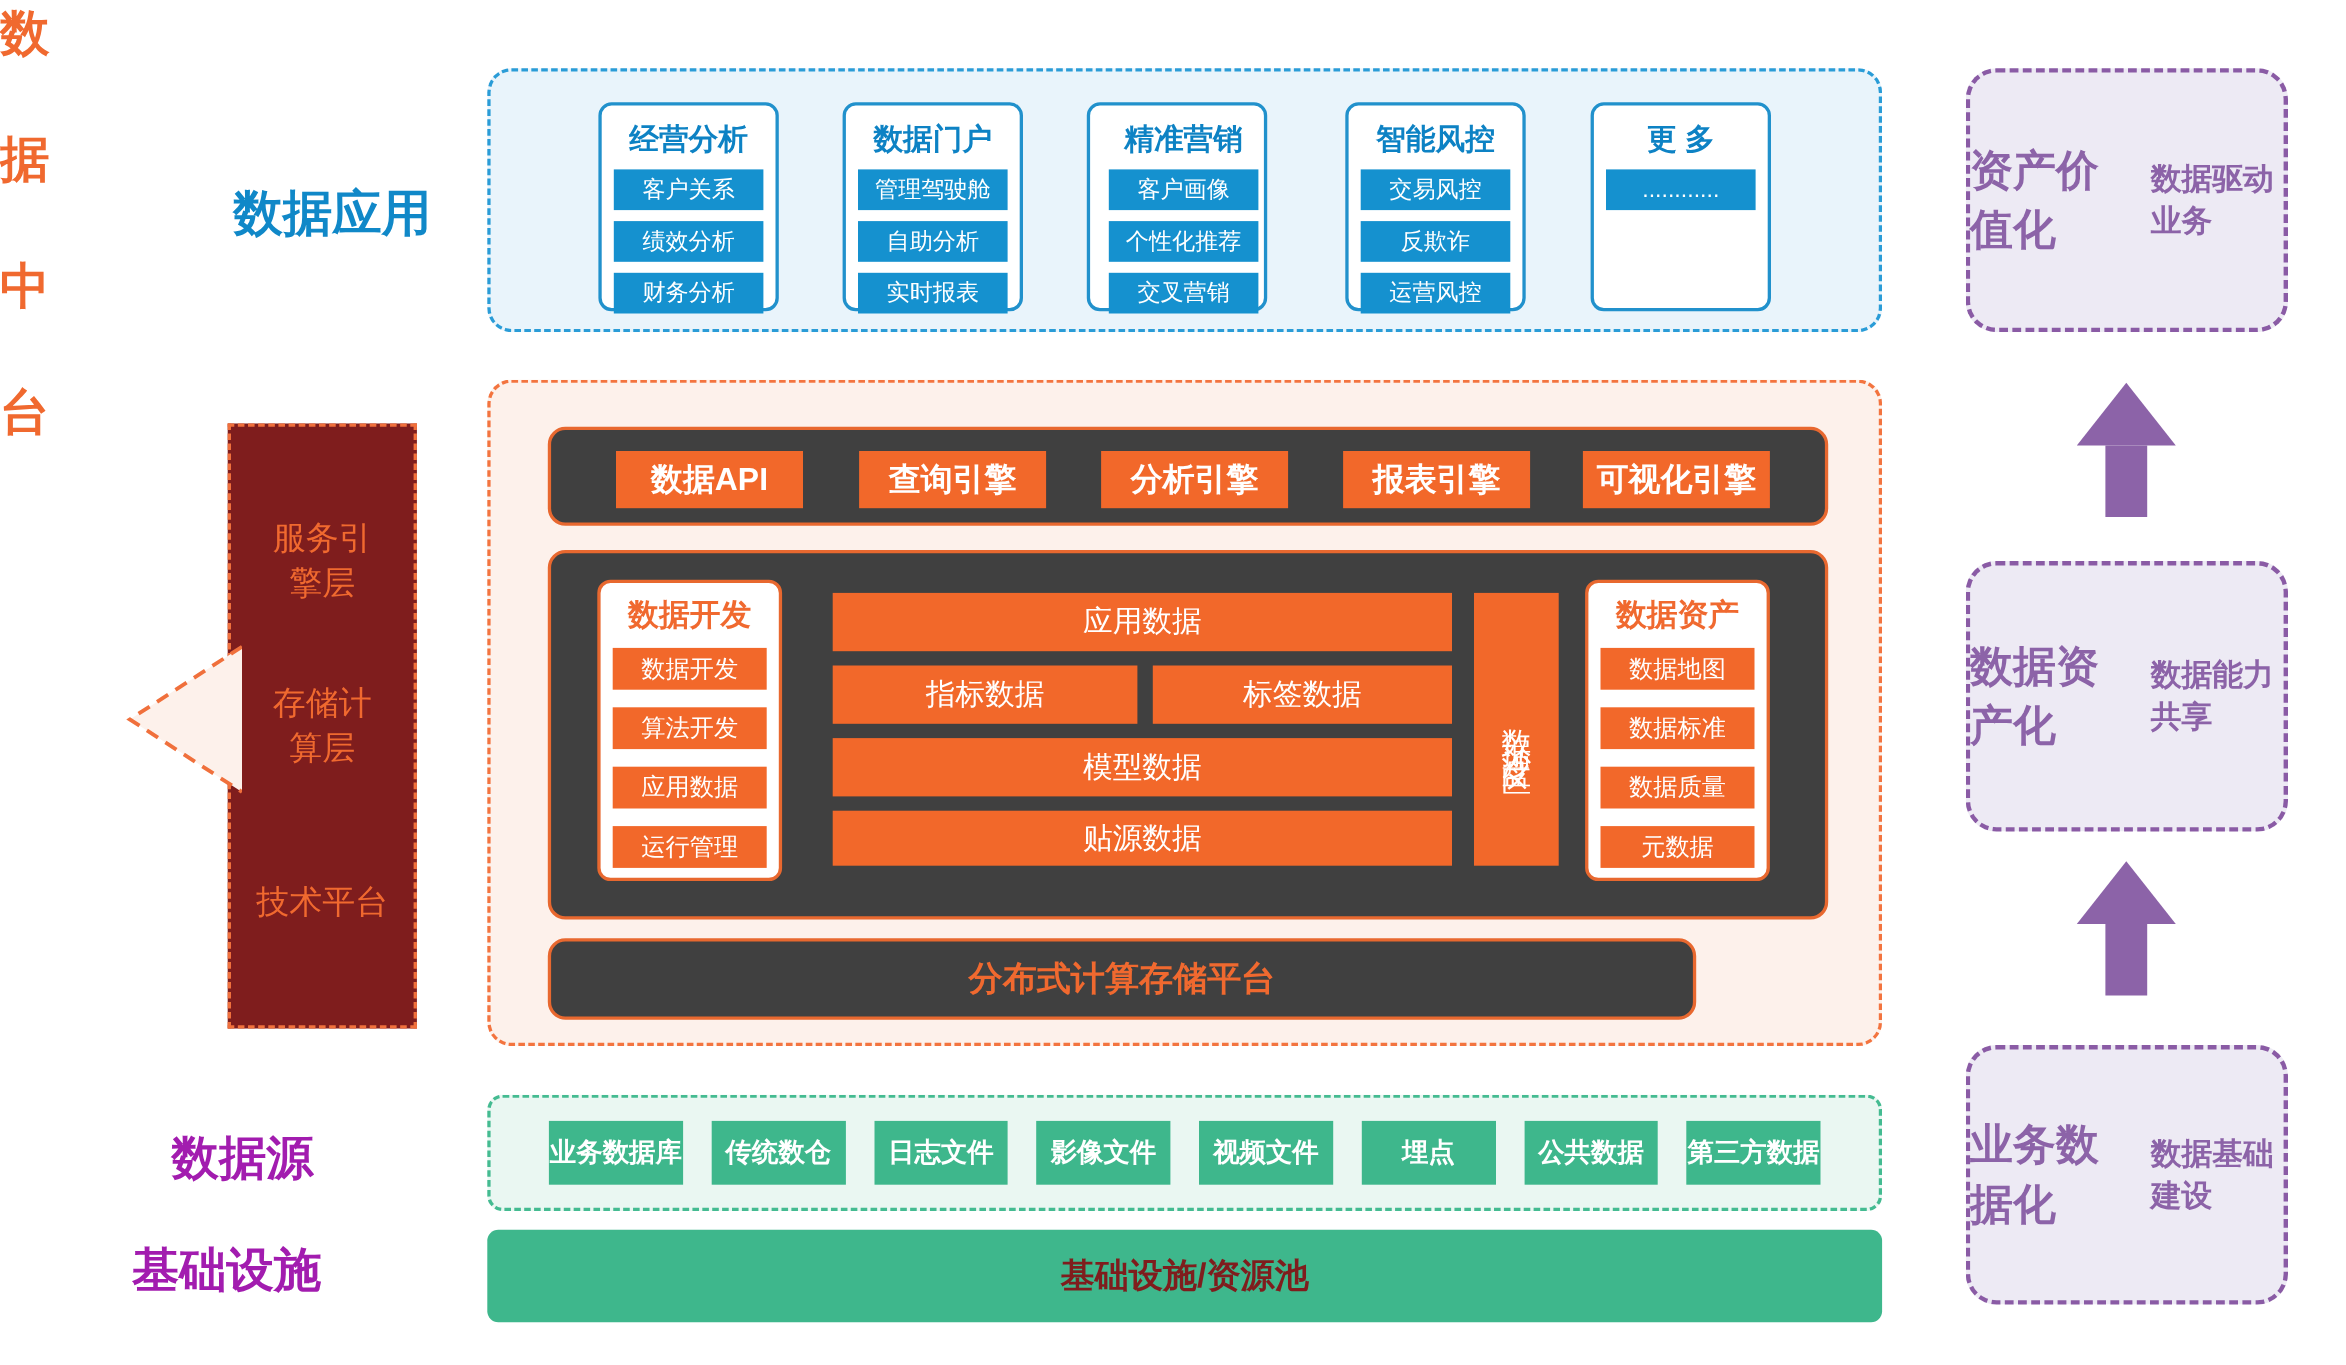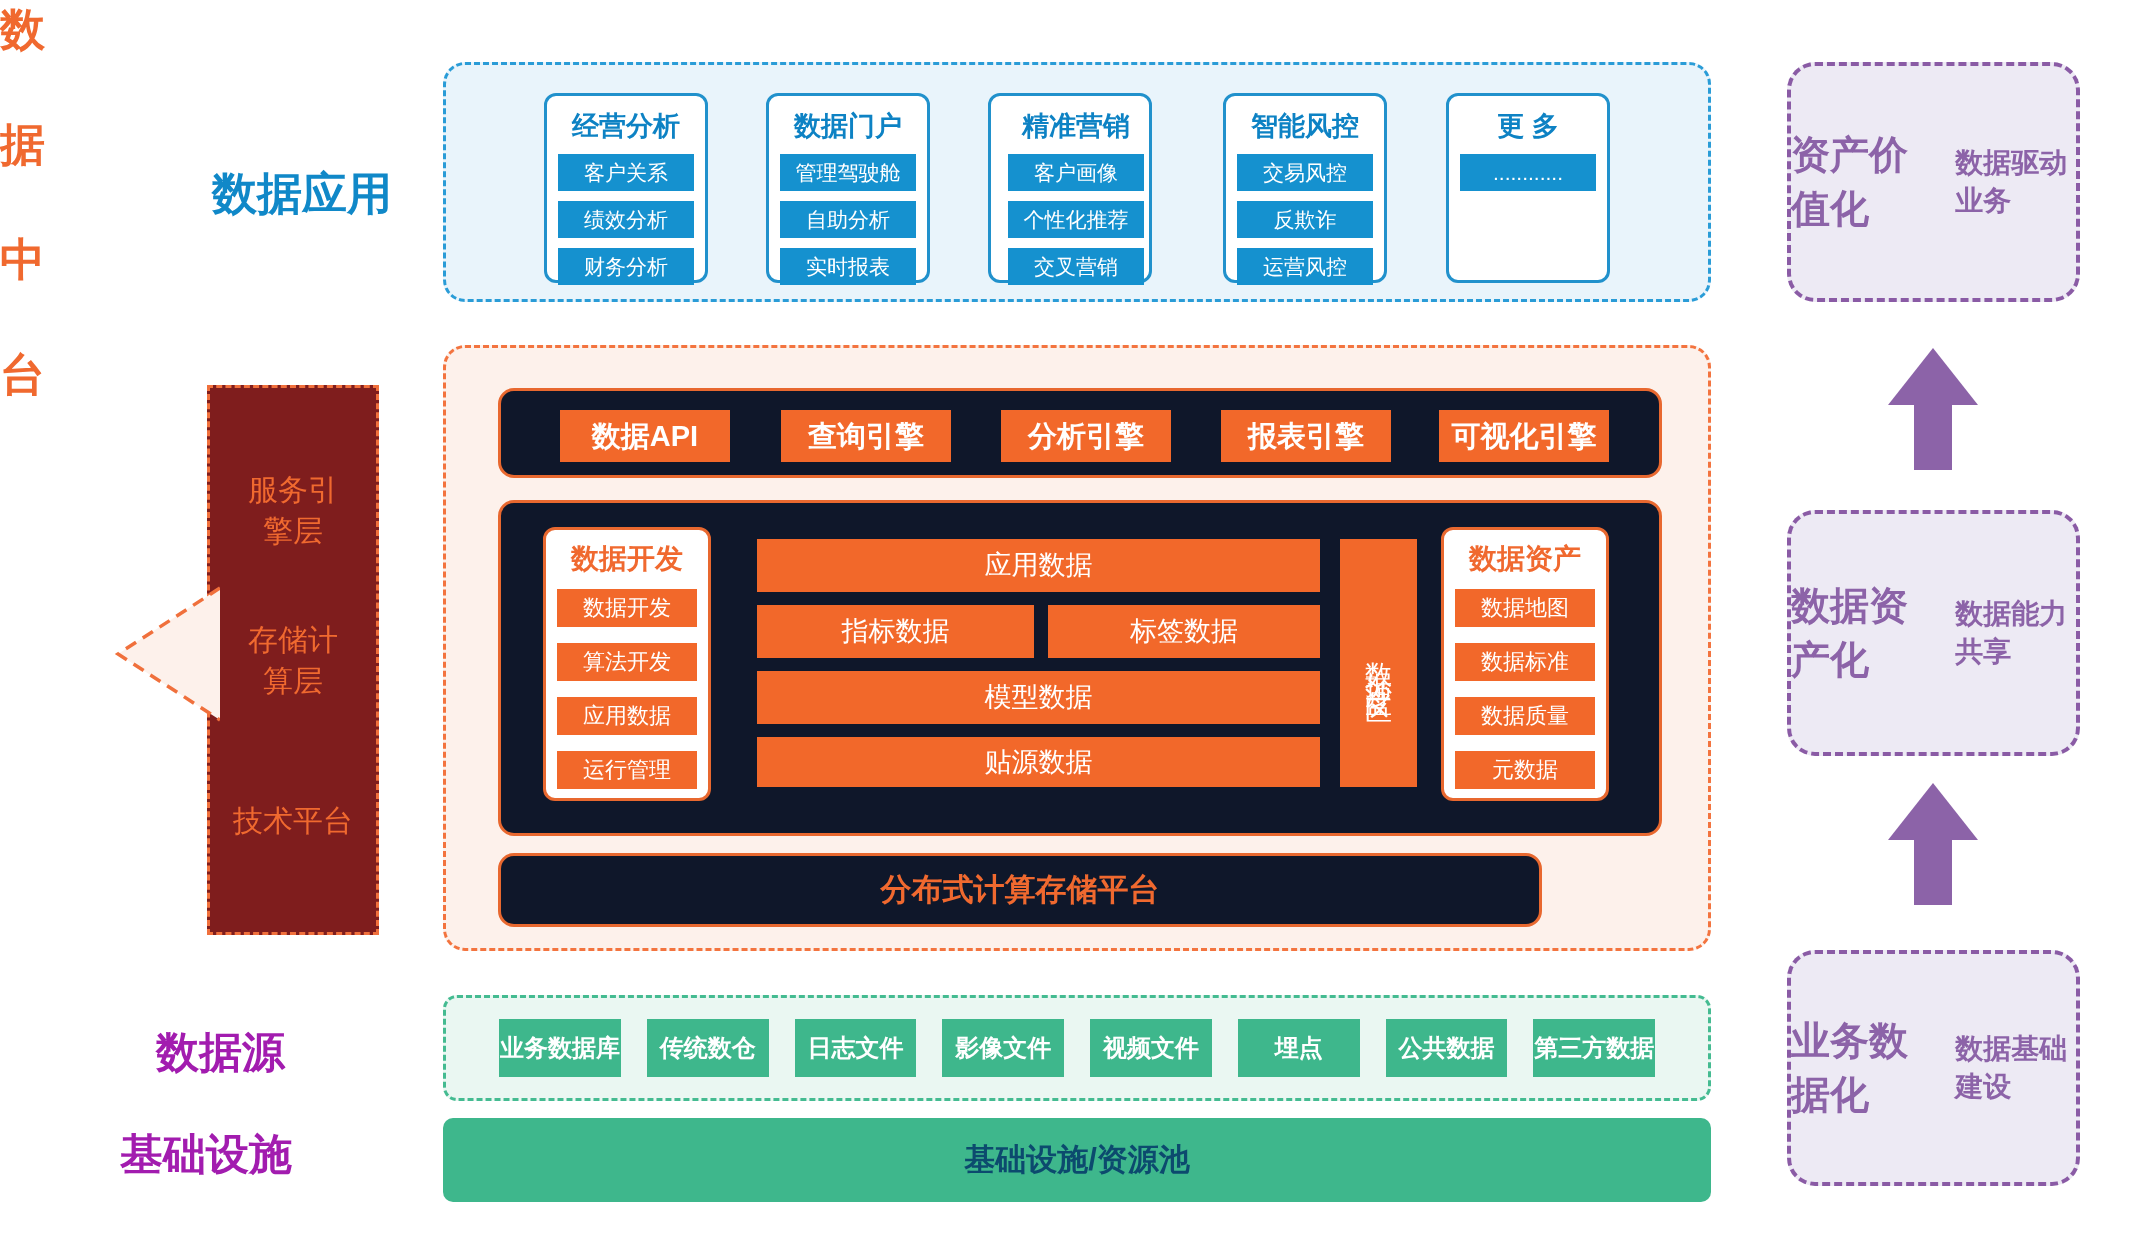--- a/index.html
+++ b/index.html
@@ -30,21 +30,21 @@
   .app-card{position:absolute;top:28px;width:164px;height:190px;background:#ffffff;
     border:3px solid #2191cc;border-radius:12px;box-sizing:border-box;text-align:center;}
   .app-card-title{margin-top:12px;font-size:27px;font-weight:bold;color:#0d82c4;}
   .app-items{margin-top:10px;display:flex;flex-direction:column;align-items:center;gap:10px;}
   .app-item{width:136px;height:37px;line-height:37px;background:#1591cf;color:#ffffff;
     font-size:21px;text-align:center;}
 
   
   #mid-container{position:absolute;left:443px;top:345px;width:1268px;height:606px;
     background:#fdf1eb;border:3px dashed #f3743f;border-radius:22px;box-sizing:border-box;}
-  .white-panel{position:absolute;background:#0f172a;border:3px solid #e8682f;
+  .white-panel{position:absolute;background:#404040;border:3px solid #e8682f;
     border-radius:16px;box-sizing:border-box;}
   #engine-panel{left:52px;top:40px;width:1164px;height:90px;}
   .engine-btn{position:absolute;top:19px;width:170px;height:52px;line-height:52px;
     background:#f2682a;color:#ffffff;font-size:29px;font-weight:bold;text-align:center;}
   #main-panel{left:52px;top:152px;width:1164px;height:336px;}
   .mini-card{position:absolute;width:168px;height:274px;background:#ffffff;
     border:3px solid #e8682f;border-radius:12px;box-sizing:border-box;text-align:center;}
   .mini-card-title{margin-top:10px;font-size:28px;font-weight:bold;color:#f0692f;}
   .mini-items{margin-top:11px;display:flex;flex-direction:column;align-items:center;gap:16px;}
   .mini-item{width:140px;height:38px;line-height:38px;background:#f2682a;color:#ffffff;
@@ -60,21 +60,21 @@
     align-items:center;justify-content:center;font-size:31px;font-weight:bold;color:#f0692f;}
 
   
   #source-container{position:absolute;left:443px;top:995px;width:1268px;height:106px;
     background:#eaf7f2;border:3px dashed #44bb91;border-radius:14px;box-sizing:border-box;
     display:flex;align-items:center;justify-content:space-between;padding:0 40px;}
   .source-item{flex:1;margin:0 13px;height:58px;line-height:58px;background:#3eb78c;
     color:#ffffff;font-size:24px;font-weight:bold;text-align:center;}
   #infra-bar{position:absolute;left:443px;top:1118px;width:1268px;height:84px;
     background:#3eb78c;border-radius:10px;display:flex;align-items:center;
-    justify-content:center;color:#0c4a6e;font-size:31px;font-weight:bold;}
+    justify-content:center;color:#7f1d1d;font-size:31px;font-weight:bold;}
 
   
   .value-box{position:absolute;left:1787px;width:293px;background:#edeaf4;
     border:4px dashed #8a5ba5;border-radius:28px;box-sizing:border-box;
     display:flex;align-items:center;justify-content:center;gap:24px;}
   .value-title{font-size:39px;font-weight:bold;color:#8c63a8;}
   .value-sub{font-size:28px;font-weight:bold;color:#8c63a8;}
   .up-arrow{position:absolute;left:1888px;width:90px;display:flex;flex-direction:column;
     align-items:center;}
   .up-arrow .head{width:0;height:0;border-left:45px solid transparent;

